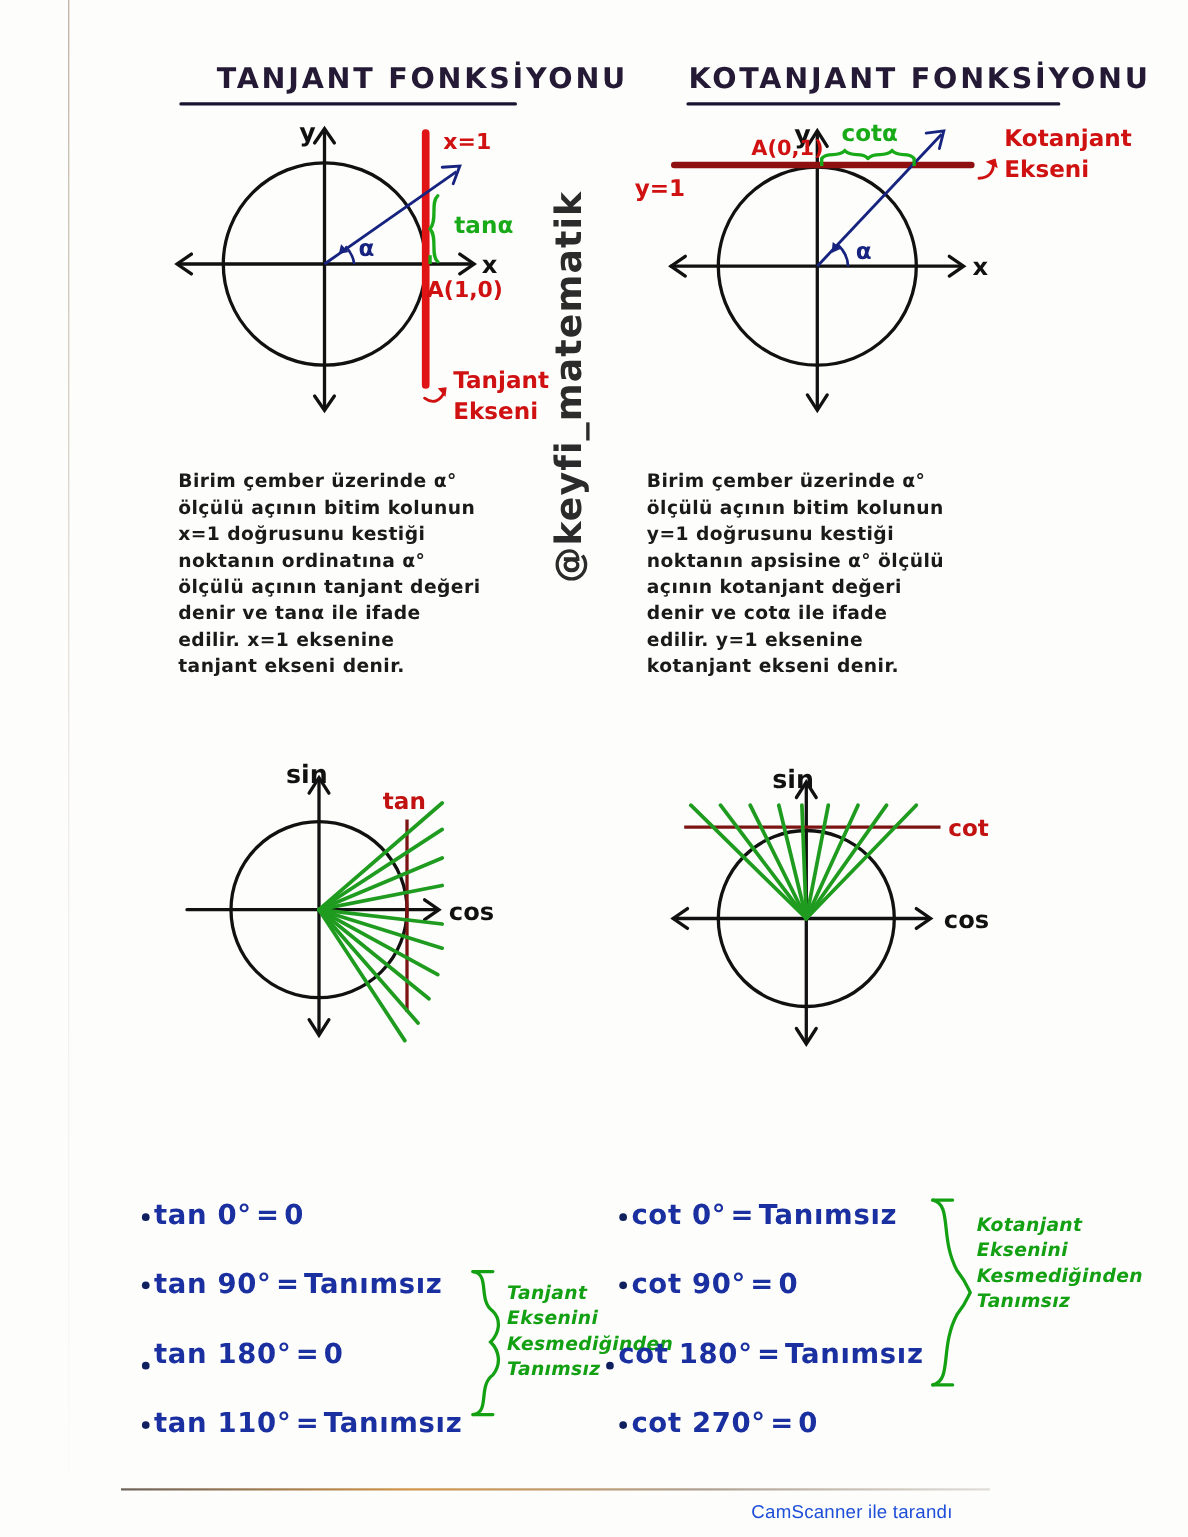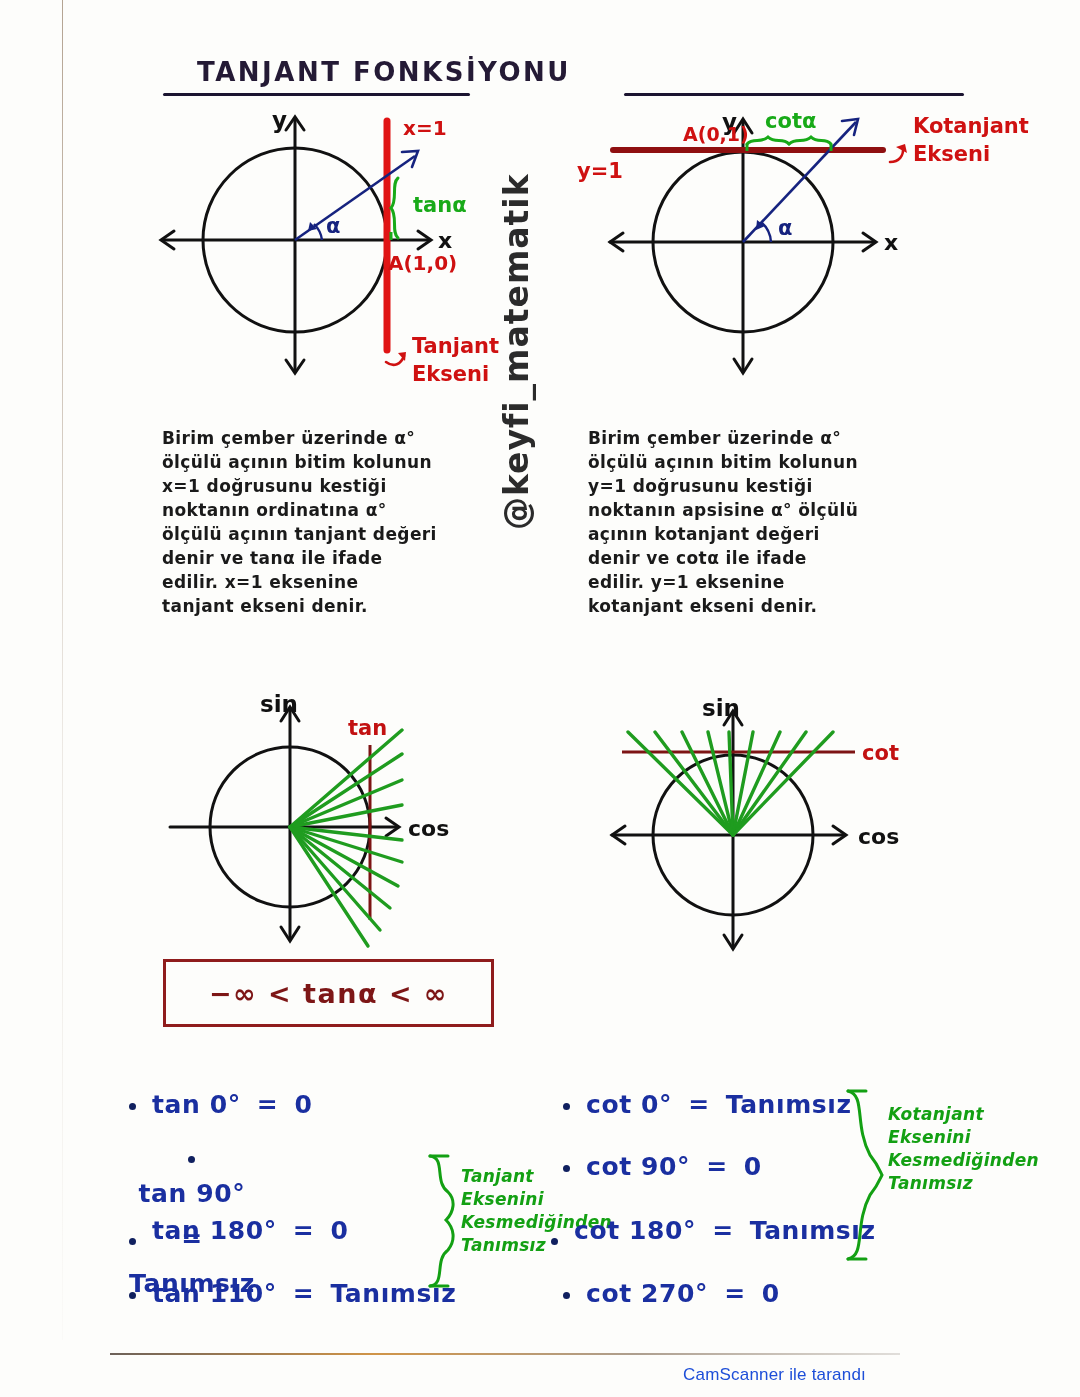--- a/index.html
+++ b/index.html
@@ -33,21 +33,21 @@
   }
 
   
   .formula-box{
     position:absolute;border:3px solid #8f1c1c;background:transparent;
     display:flex;align-items:center;justify-content:center;
     color:#7d1616;font-size:27px;font-weight:700;letter-spacing:1.5px;
   }
 
   
-  .bullet-row{position:absolute;display:flex;align-items:center;gap:16px;
+  .bullet-row{position:absolute;display:flex;align-items:center;gap:4px;
     color:#1a2fa0;font-size:25px;font-weight:700;letter-spacing:.6px;white-space:nowrap;}
   .dot{width:7px;height:7px;border-radius:50%;background:#10205f;flex:none;margin-top:4px;}
 
   .note-green{position:absolute;color:#13a013;font-size:17px;font-weight:700;
     line-height:23px;white-space:pre-line;letter-spacing:.3px;font-style:italic;}
 
   .brace{position:absolute;color:#13a013;}
 
   
   .footer-rule{position:absolute;left:110px;top:1353px;width:790px;height:2px;
@@ -61,20 +61,21 @@
 </head>
 <body>
 
 <div class="page">
 
   <div class="paper-edge"></div>
 
   <div class="hdr" style="left:165px;top:57px;margin-left:32px;">TANJANT  FONKSİYONU</div>
   <div class="hdr-rule" style="left:163px;top:93px;width:307px;"></div>
 
+  <div class="hdr" style="left:626px;top:57px;">KOTANJANT  FONKSİYONU</div>
   <div class="hdr-rule" style="left:624px;top:93px;width:340px;"></div>
 
   <div class="blk" style="left:150px;top:100px;width:400px;height:300px;">
     <svg width="400" height="300" viewBox="0 0 400 300">
 
       <g stroke="#111" stroke-width="3" fill="none" stroke-linecap="round">
         <line x1="12" y1="140" x2="280" y2="140"></line>
         <line x1="145" y1="18" x2="145" y2="272"></line>
       </g>
 
@@ -233,30 +234,29 @@
         <line x1="143" y1="145" x2="190" y2="42"></line>
         <line x1="143" y1="145" x2="216" y2="42"></line>
         <line x1="143" y1="145" x2="243" y2="42"></line>
       </g>
       <text class="lbl" x="112" y="26" font-size="23" fill="#111">sin</text>
       <text class="lbl" x="268" y="154" font-size="22" fill="#111">cos</text>
       <text class="lbl" x="272" y="70" font-size="21" fill="#c21111">cot</text>
     </svg>
   </div>
 
-  <div class="formula-box" style="left:163px;top:959px;width:325px;height:62px;">−∞ &lt; tanα &lt; ∞</div>
 
 
   <div class="bullet-row" style="left:129px;top:1090px;">
     <span class="dot"></span>
     <span>tan 0°</span>
     <span>=</span>
     <span>0</span>
   </div>
-  <div class="bullet-row" style="left:129px;top:1152px;flex-direction:column;">
+  <div class="bullet-row" style="left:129px;top:1152px;">
     <span class="dot"></span>
     <span>tan 90°</span>
     <span>=</span>
     <span>Tanımsız</span>
   </div>
   <div class="bullet-row" style="left:129px;top:1216px;align-items:flex-end;">
     <span class="dot"></span>
     <span>tan 180°</span>
     <span>=</span>
     <span>0</span>

